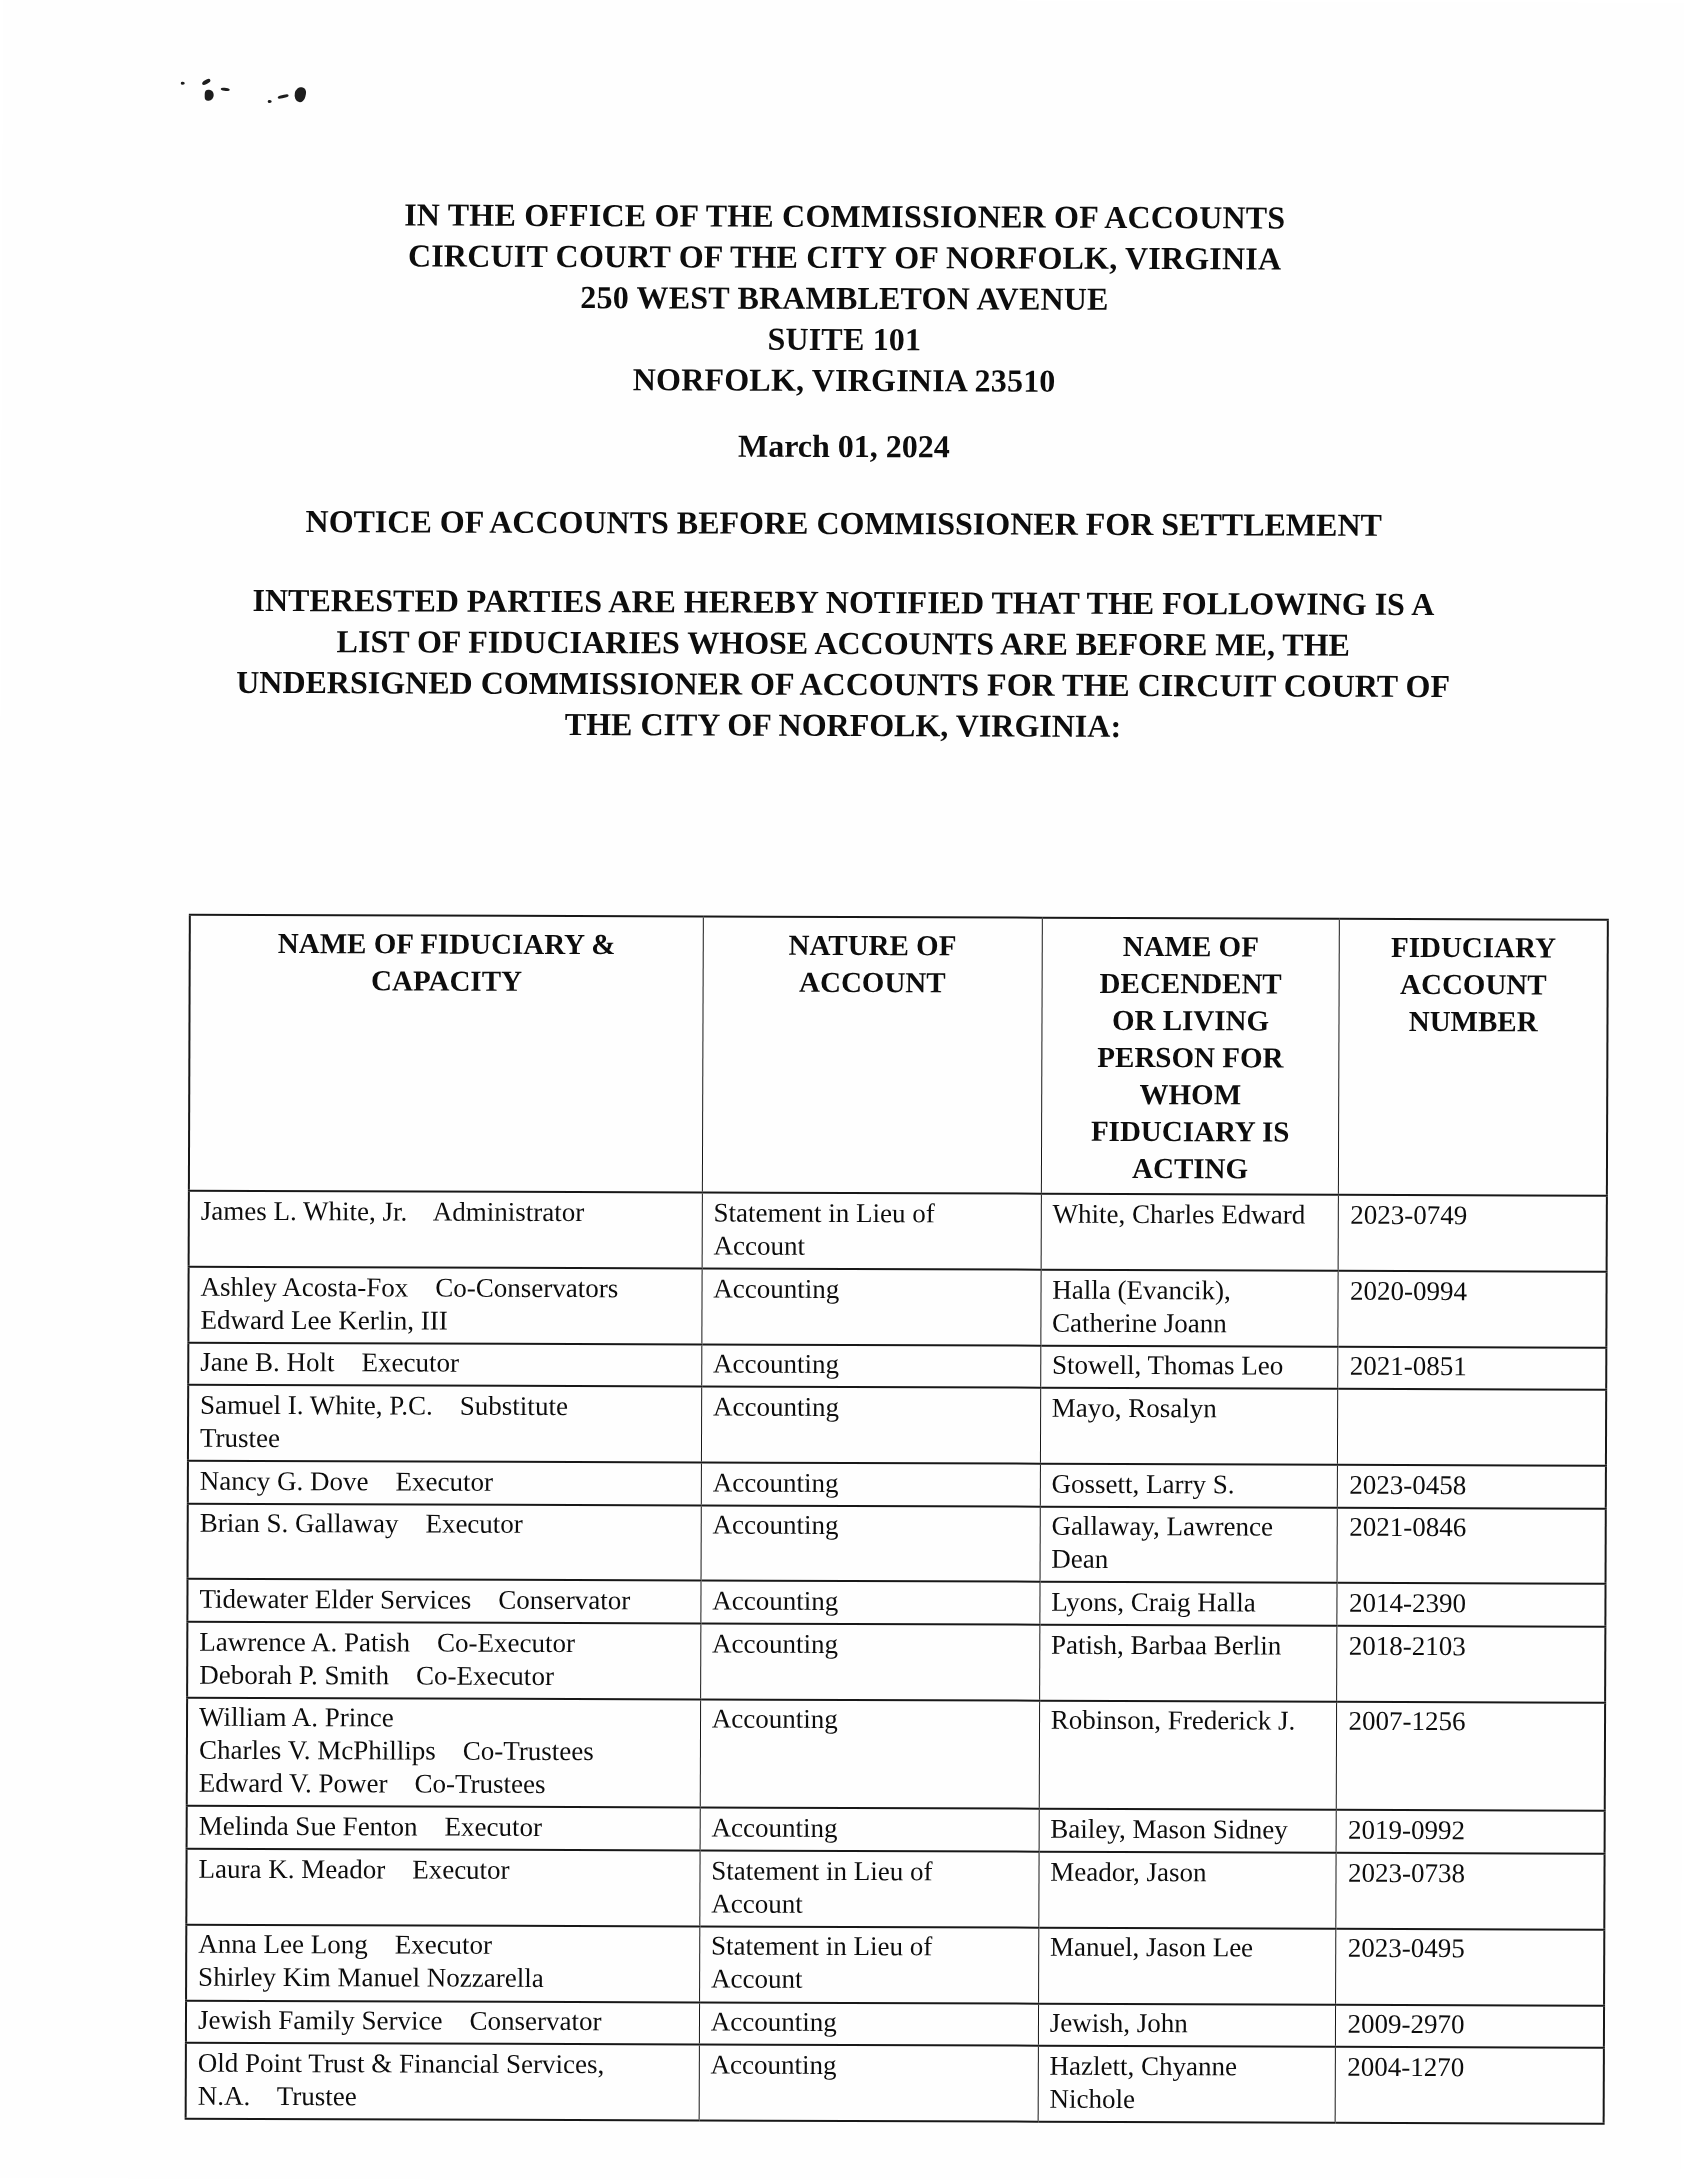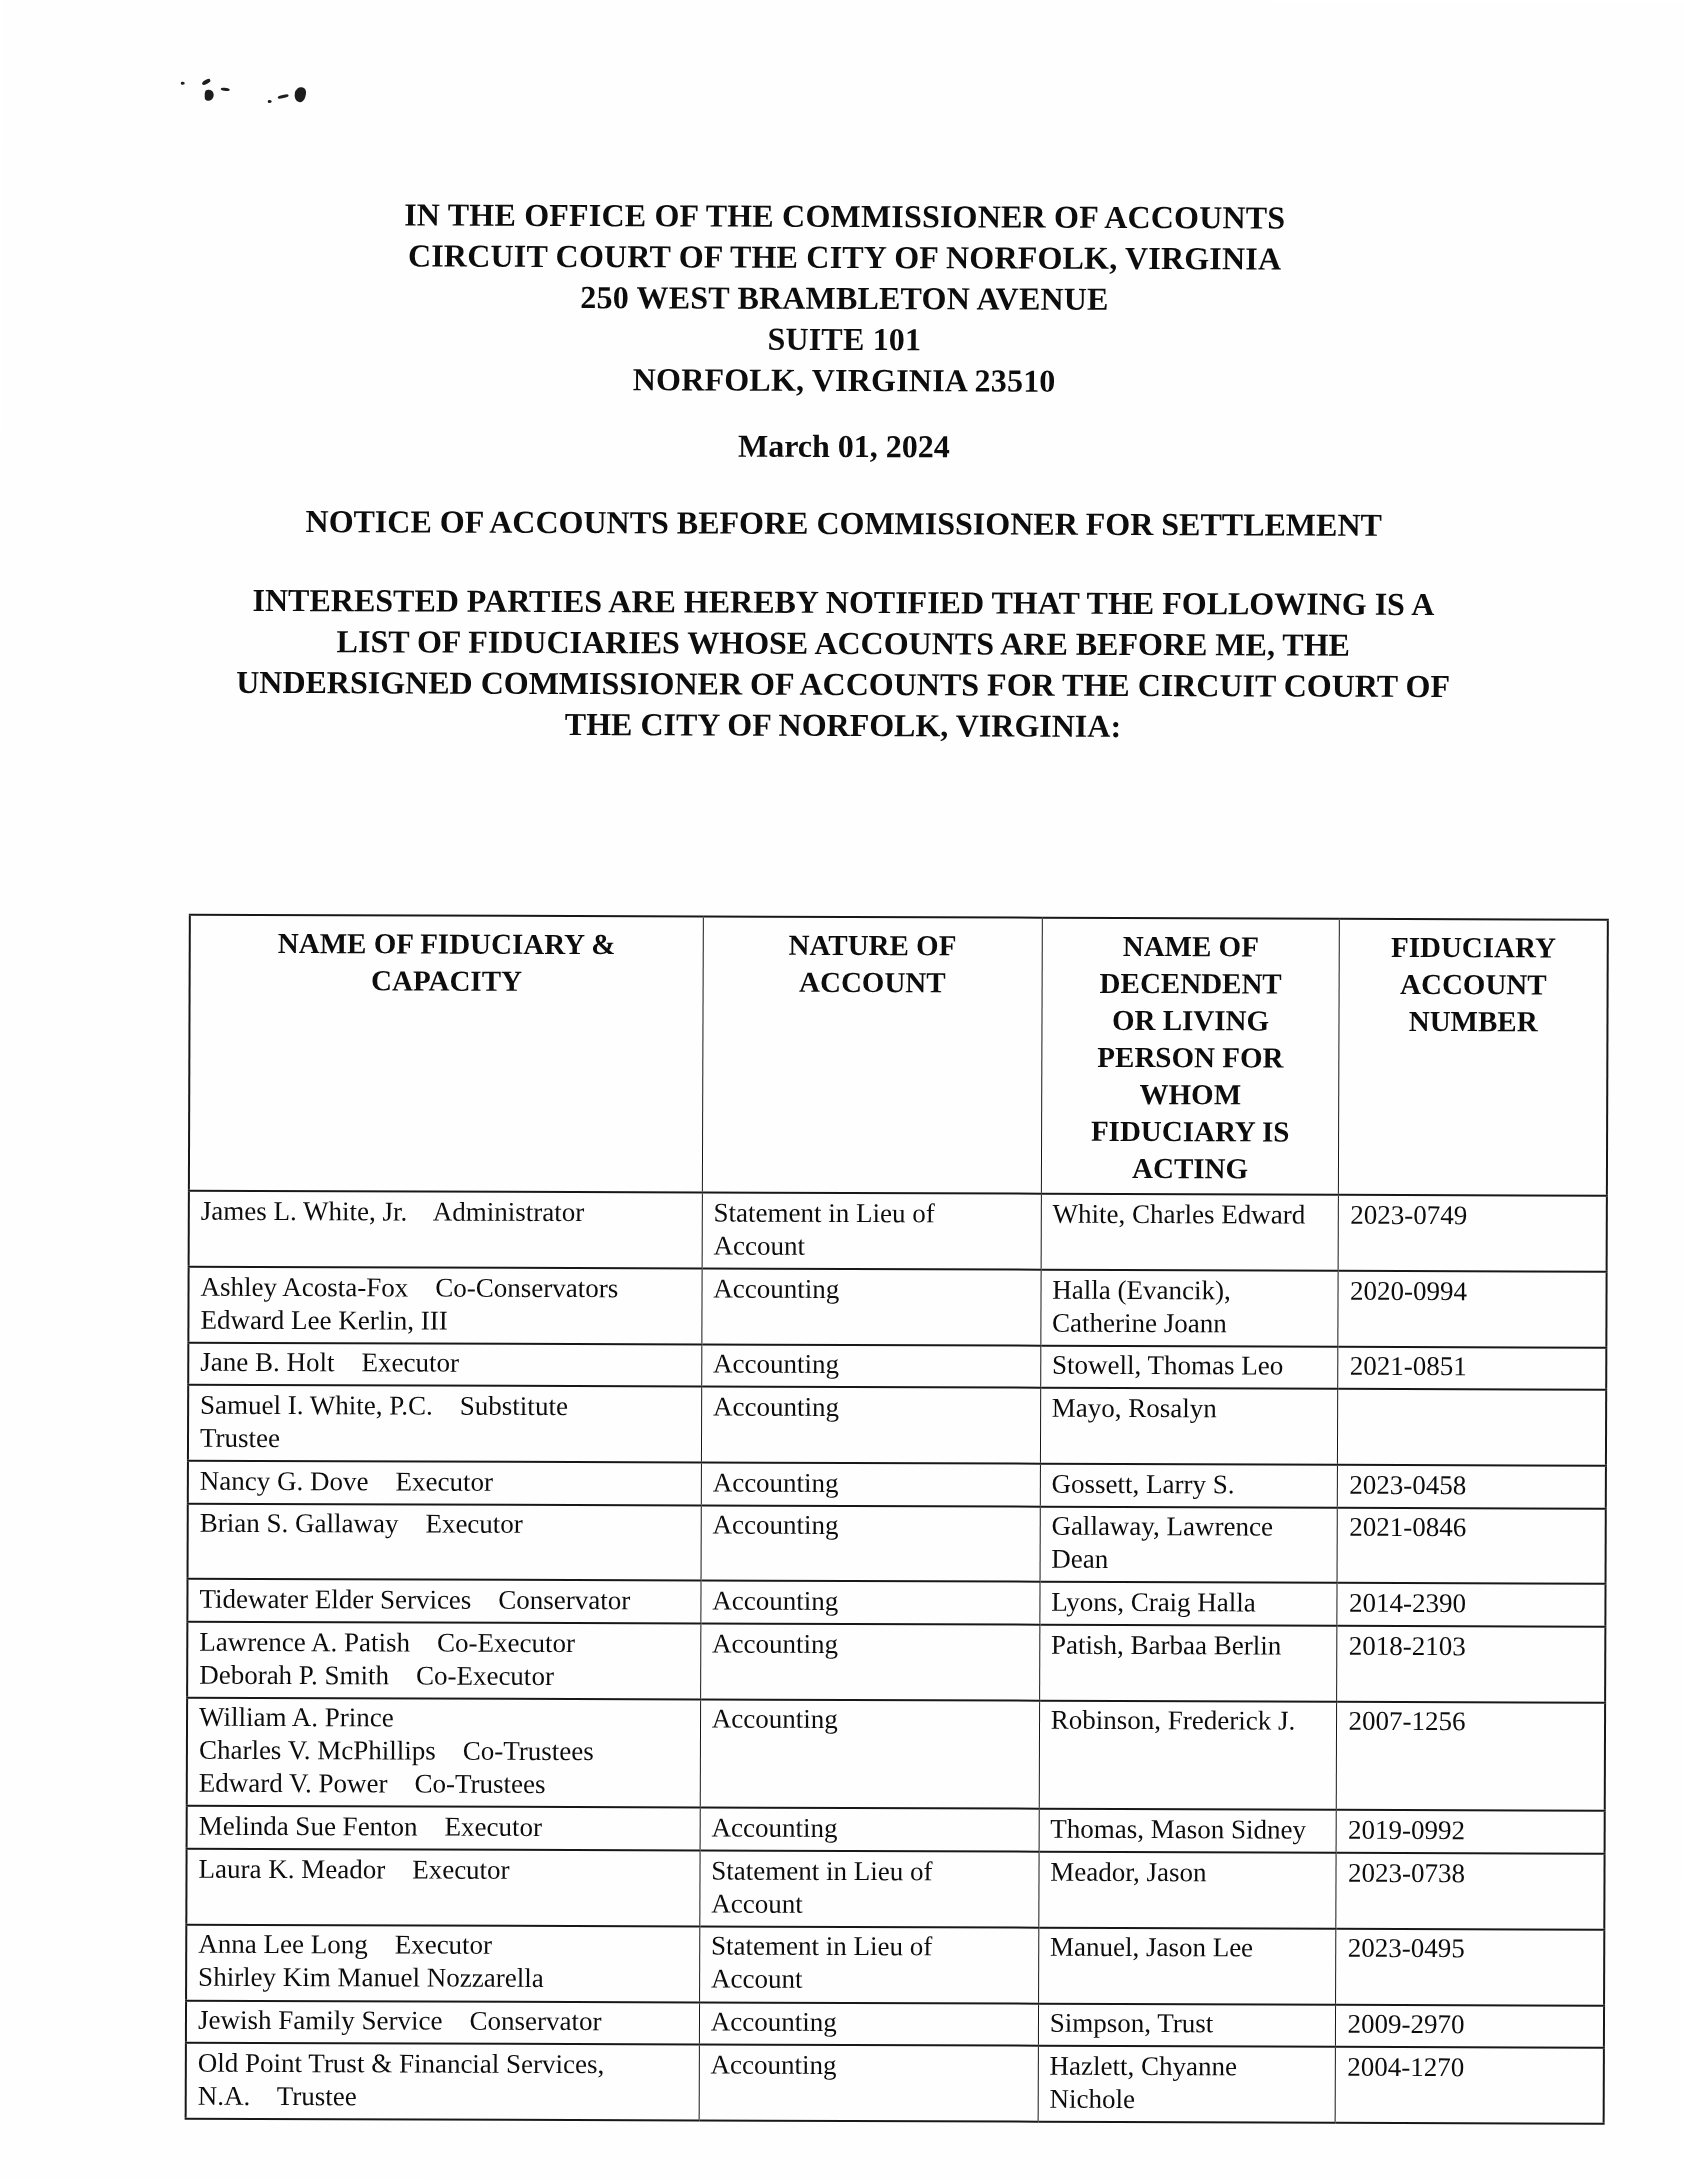--- a/index.html
+++ b/index.html
@@ -306,21 +306,21 @@
           </td>
         </tr>
         <tr>
           <td>
             <div class="cell-line">Melinda Sue Fenton    Executor</div>
           </td>
           <td>
             <div class="cell-line">Accounting</div>
           </td>
           <td>
-            <div class="cell-line">Thomas, Mason Sidney</div>
+            <div class="cell-line">Bailey, Mason Sidney</div>
           </td>
           <td>
             <div class="cell-line">2019-0992</div>
           </td>
         </tr>
         <tr>
           <td>
             <div class="cell-line">Laura K. Meador    Executor</div>
           </td>
           <td>
@@ -351,21 +351,21 @@
           </td>
         </tr>
         <tr>
           <td>
             <div class="cell-line">Jewish Family Service    Conservator</div>
           </td>
           <td>
             <div class="cell-line">Accounting</div>
           </td>
           <td>
-            <div class="cell-line">Simpson, Trust</div>
+            <div class="cell-line">Jewish, John</div>
           </td>
           <td>
             <div class="cell-line">2009-2970</div>
           </td>
         </tr>
         <tr>
           <td>
             <div class="cell-line">Old Point Trust &amp; Financial Services,</div>
             <div class="cell-line">N.A.    Trustee</div>
           </td>

